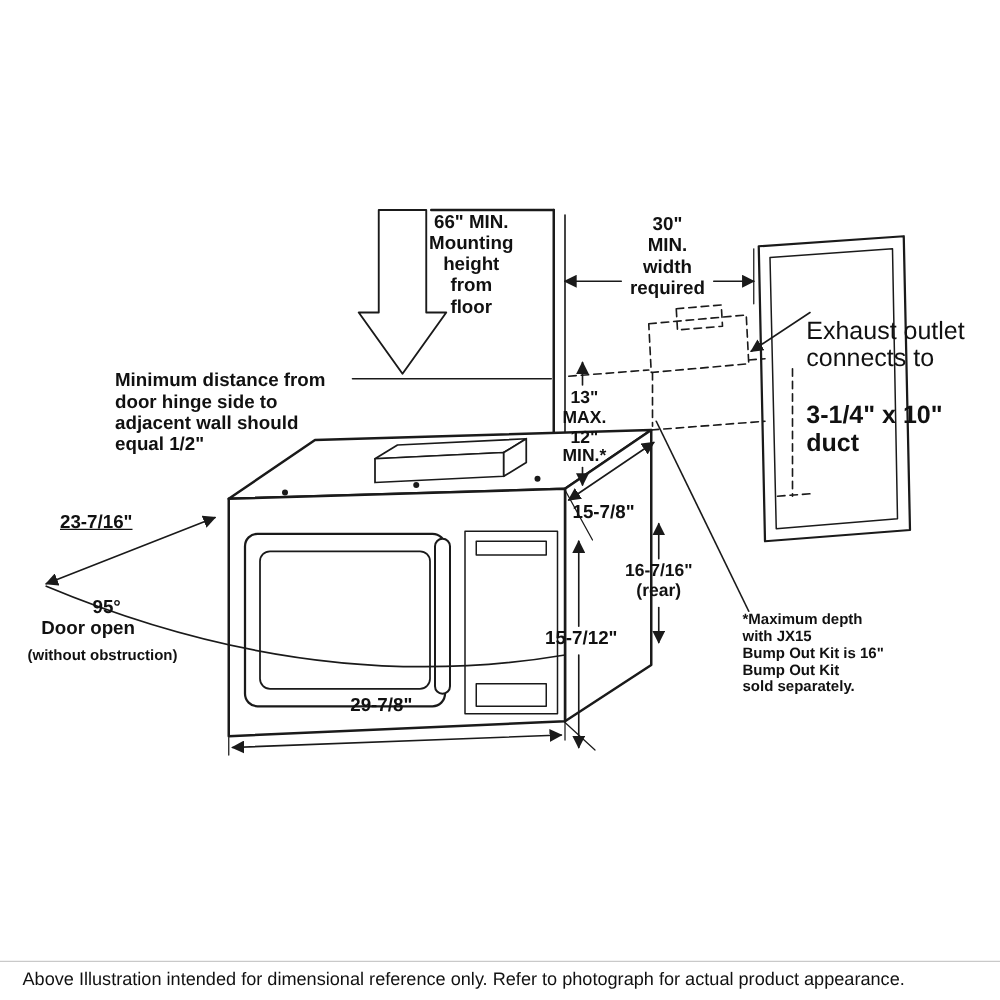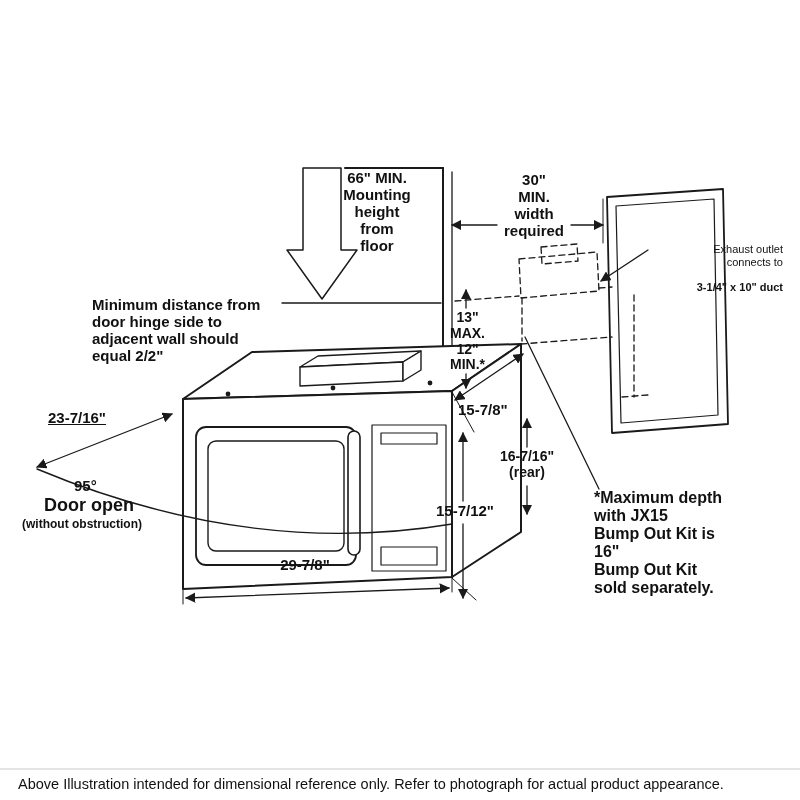--- a/index.html
+++ b/index.html
@@ -5,31 +5,31 @@
   * { margin: 0; padding: 0; box-sizing: border-box; }
   html, body { width: 800px; height: 800px; background: #ffffff; }
   body { font-family: "Liberation Sans", sans-serif; color: #111111; }
   .stage { position: relative; width: 800px; height: 800px; background: #ffffff; overflow: hidden; }
   svg.drawing { position: absolute; left: 0; top: 0; }
   .label { position: absolute; white-space: pre-line; font-weight: 700; line-height: 1.13; color: #111; }
   .bold { font-weight: 700; }
 
   .lbl-mounting       { left: 327px; top: 170px; width: 100px; text-align: center; font-size: 15px; }
   .lbl-width          { left: 498px; top: 172px; width: 72px;  text-align: center; font-size: 15px; }
-  .lbl-exhaust        { left: 645px; top: 231px; width: 138px; font-size: 11px; font-weight: 400; text-align: right; }
+  .lbl-exhaust        { left: 645px; top: 231px; width: 138px; font-size: 20px; font-weight: 400; }
   .lbl-min-distance   { left: 92px;  top: 297px; width: 205px; font-size: 15px; }
   .lbl-cabinet-depth  { left: 440px; top: 310px; width: 55px;  text-align: center; font-size: 14px; }
   .lbl-23             { left: 48px;  top: 410px; font-size: 15px; text-decoration: underline; }
   .lbl-1578           { left: 458px; top: 402px; font-size: 15px; }
   .lbl-16716          { left: 488px; top: 449px; width: 78px;  text-align: center; font-size: 14px; }
   .lbl-95             { left: 74px;  top: 478px; font-size: 15px; text-align: right; }
-  .lbl-dooropen       { left: 44px;  top: 495px; font-size: 18px; }
+  .lbl-dooropen       { left: 33px;  top: 495px; font-size: 15px; }
   .lbl-noobstruction  { left: 22px;  top: 518px; font-size: 12px; }
   .lbl-15712          { left: 436px; top: 503px; width: 58px;  text-align: center; font-size: 15px; }
-  .lbl-bumpout        { left: 594px; top: 489px; width: 148px; font-size: 16px; }
+  .lbl-bumpout        { left: 594px; top: 489px; width: 148px; font-size: 12px; }
   .lbl-2978           { left: 272px; top: 557px; width: 66px;  text-align: center; font-size: 15px; }
   .caption            { left: 18px;  top: 776px; width: 776px; font-size: 14.5px; font-weight: 400; white-space: normal; }
 </style>
 </head>
 <body>
 
 <div class="stage">
 
   <svg class="drawing" width="800" height="800" viewBox="0 0 800 800">
     <defs>
@@ -143,21 +143,21 @@
 
   <div class="label lbl-exhaust">
     <div>Exhaust outlet
 connects to</div>
     <div class="bold">3-1/4" x 10" duct</div>
   </div>
 
   <div class="label lbl-min-distance">Minimum distance from
 door hinge side to
 adjacent wall should
-equal 2/2"</div>
+equal 1/2"</div>
 
   <div class="label lbl-cabinet-depth">13"
 MAX.
 12"
 MIN.*</div>
 
   <div class="label lbl-23">23-7/16"</div>
 
   <div class="label lbl-1578">15-7/8"</div>
 

